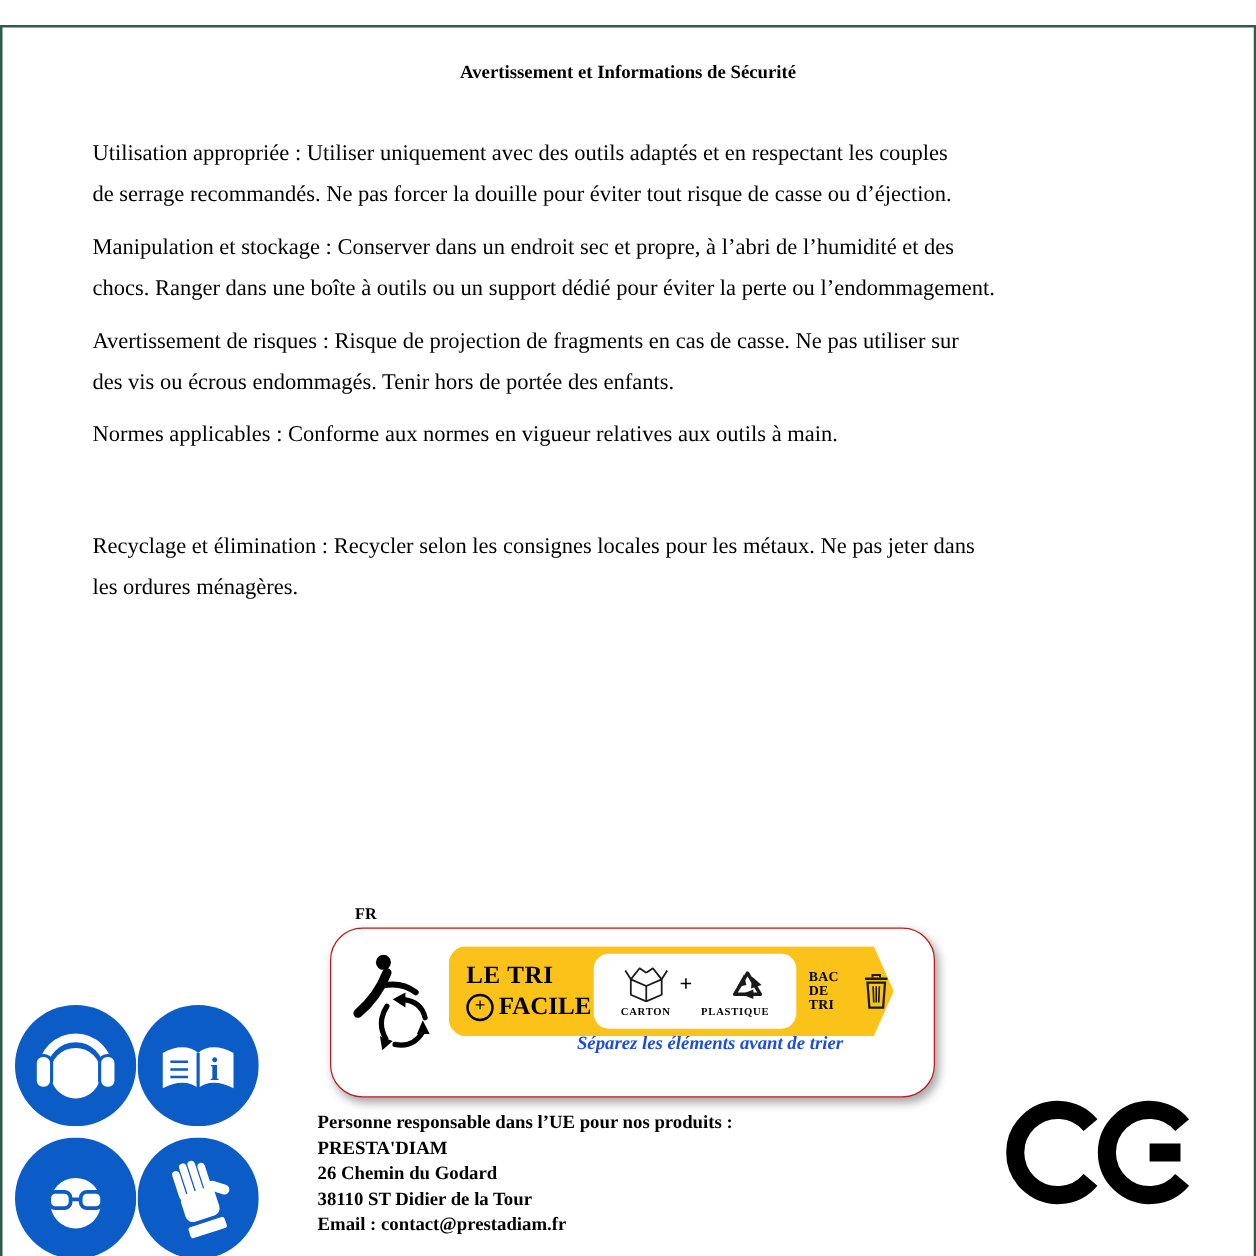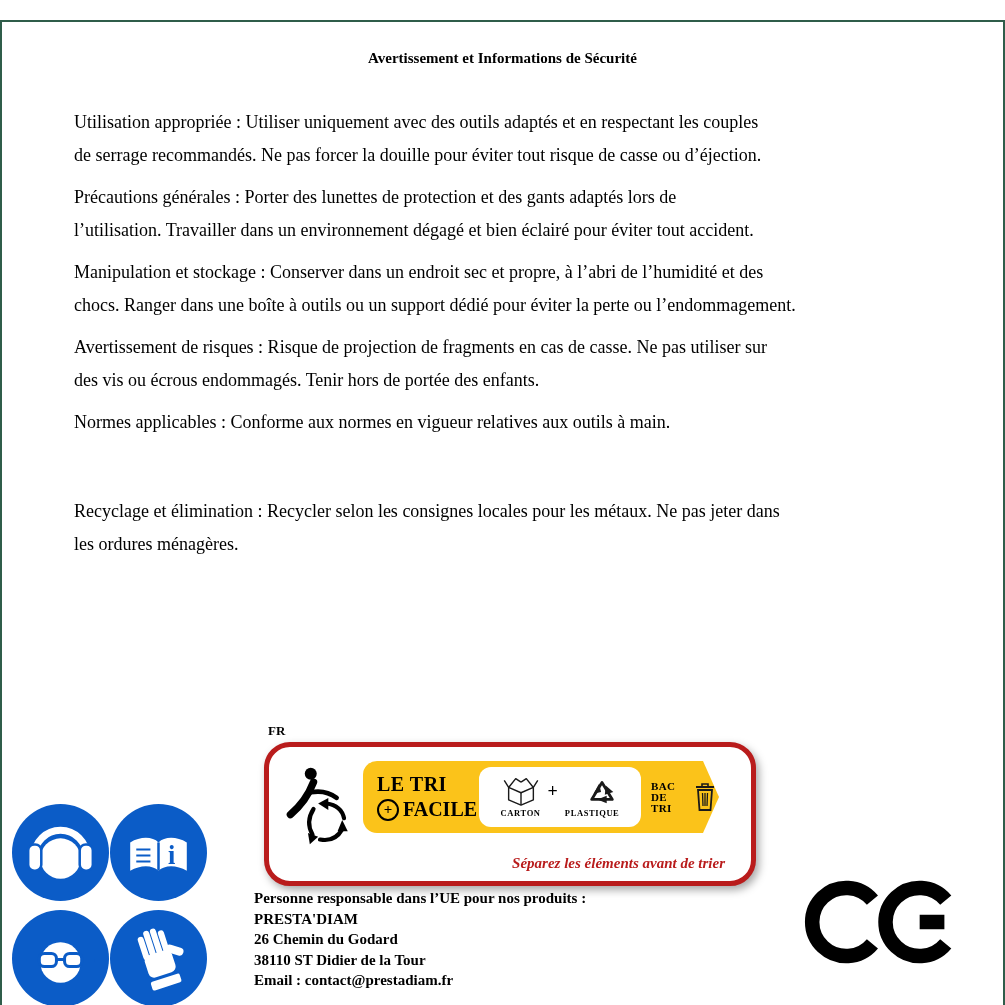--- a/index.html
+++ b/index.html
@@ -12,64 +12,62 @@
   .content{position:absolute;left:72px;right:60px;top:84px;}
   .content p{margin:0 0 9px;font-size:18px;line-height:33px;white-space:pre-line;}
   .content p.gap{margin-top:56px;}
 
   
   .pictos{position:absolute;left:10px;top:782px;display:grid;
     grid-template-columns:97px 97px;grid-auto-rows:97px;gap:9px 1px;}
   .picto{width:97px;height:97px;}
 
   
-  .fr{position:absolute;left:266px;top:701px;font-size:13px;font-weight:bold;}
+  .fr{position:absolute;left:282px;top:701px;font-size:13px;font-weight:bold;}
   .tri-label{position:absolute;left:262px;top:720px;width:482px;height:134px;
-    background:#fff;border:5px solid #b91c1c;border-radius:26px;
+    background:#fff;border:1px solid #b91c1c;border-radius:26px;
     box-shadow:3px 4px 8px rgba(0,0,0,.35);}
   .triman{position:absolute;left:14px;top:14px;width:74px;height:96px;}
   .yellow{position:absolute;left:94px;top:14px;width:356px;height:72px;
     background:#fbc31a;border-radius:14px 0 0 14px;
     clip-path:polygon(0 0, calc(100% - 16px) 0, 100% 50%, calc(100% - 16px) 100%, 0 100%);
     display:flex;align-items:center;}
   .tri-words{margin-left:14px;width:102px;flex:0 0 auto;}
   .letri{font-size:20px;font-weight:800;letter-spacing:.5px;}
   .facile-row{display:flex;align-items:center;gap:4px;font-size:20px;font-weight:800;margin-top:2px;}
   .plus-circle{width:18px;height:18px;border:2px solid #000;border-radius:50%;
     display:flex;align-items:center;justify-content:center;font-size:15px;font-weight:900;line-height:1;}
   .materials-pill{flex:0 0 auto;background:#fff;border-radius:12px;height:60px;width:162px;
     display:flex;align-items:center;justify-content:center;gap:7px;}
   .mat{display:flex;flex-direction:column;align-items:flex-end;}
   .mat svg{display:block;}
   .mat .mat-label{font-size:8.5px;font-weight:bold;letter-spacing:.6px;margin-top:2px;}
   .mat-plus{font-size:18px;font-weight:900;margin-top:-12px;}
   .bac{display:flex;align-items:center;gap:18px;margin-left:10px;}
   .bac-text{display:flex;flex-direction:column;font-size:11px;font-weight:800;line-height:11px;letter-spacing:.3px;}
-  .tagline{position:absolute;left:150px;right:26px;top:108px;text-align:right;
-    font-style:italic;font-weight:bold;font-size:15px;color:#b91c1c;}
+  .tagline{position:absolute;left:150px;right:26px;top:84px;text-align:center;
+    font-style:italic;font-weight:bold;font-size:15px;color:#1d4ed8;}
 
   
   .address{position:absolute;left:252px;top:866px;width:500px;
     font-weight:bold;font-size:15px;line-height:20.5px;}
 
   
   .ce{position:absolute;left:800px;top:853px;width:162px;height:94px;}
 </style>
 </head>
 <body>
 
 <div class="page">
 
   <h1 class="title">Avertissement et Informations de Sécurité</h1>
 
   <div class="content">
     <p>Utilisation appropriée : Utiliser uniquement avec des outils adaptés et en respectant les couples
 de serrage recommandés. Ne pas forcer la douille pour éviter tout risque de casse ou d’éjection.</p>
-    <p>Précautions générales : Porter des lunettes de protection et des gants adaptés lors de
-l’utilisation. Travailler dans un environnement dégagé et bien éclairé pour éviter tout accident.</p>
     <p>Manipulation et stockage : Conserver dans un endroit sec et propre, à l’abri de l’humidité et des
 chocs. Ranger dans une boîte à outils ou un support dédié pour éviter la perte ou l’endommagement.</p>
     <p>Avertissement de risques : Risque de projection de fragments en cas de casse. Ne pas utiliser sur
 des vis ou écrous endommagés. Tenir hors de portée des enfants.</p>
     <p>Normes applicables : Conforme aux normes en vigueur relatives aux outils à main.</p>
     <p class="gap">Recyclage et élimination : Recycler selon les consignes locales pour les métaux. Ne pas jeter dans
 les ordures ménagères.</p>
   </div>
 
   <div class="pictos">

